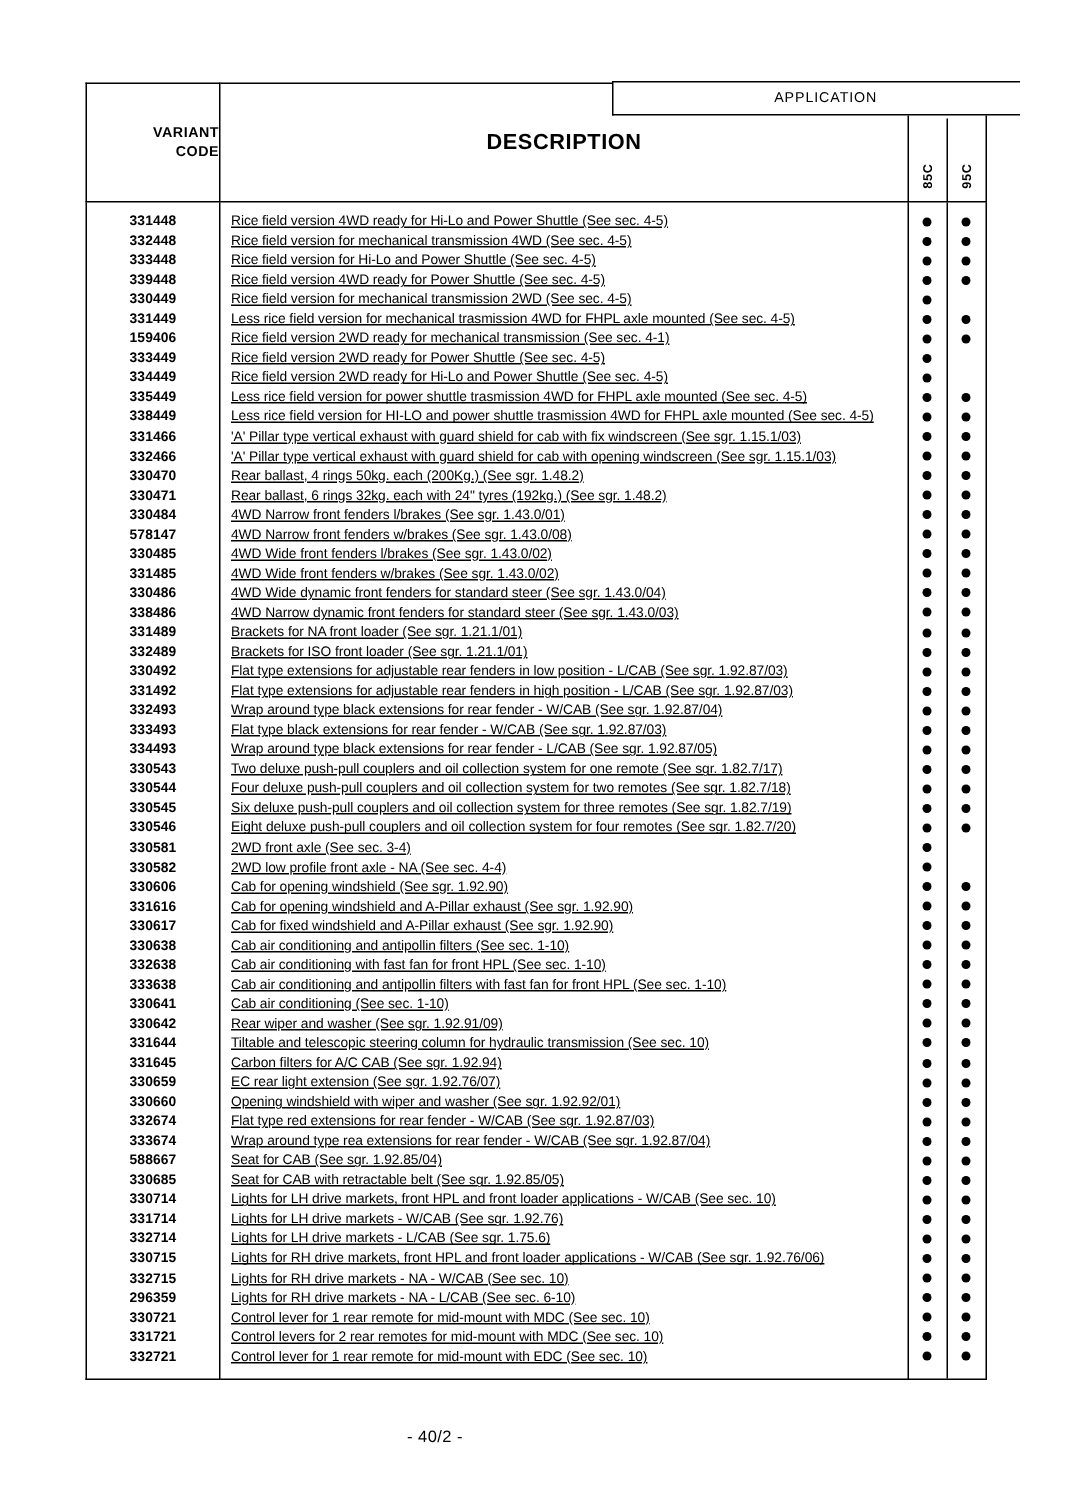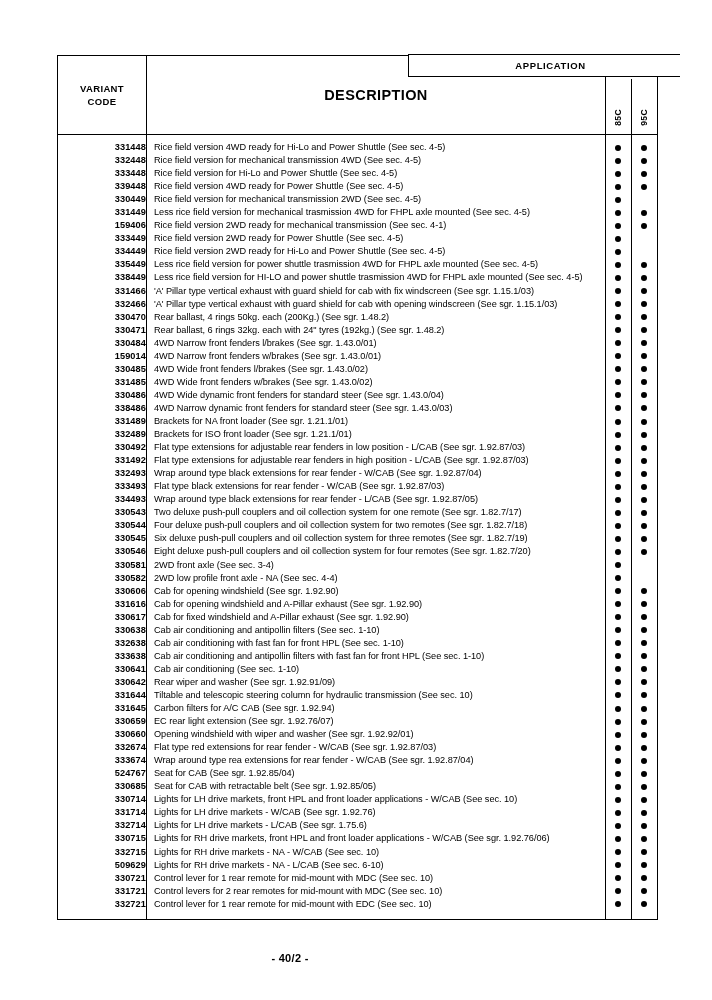--- a/index.html
+++ b/index.html
@@ -37,21 +37,21 @@
 
   
   .header-row td {
     border: 1.6px solid #000;
     padding: 0;
     vertical-align: middle;
   }
 
   .hdr-variant {
     width: 89px;
-    text-align: center;
+    text-align: right;
     font-weight: bold;
     font-size: 9.5px;
     letter-spacing: 0.35px;
     line-height: 13px;
     height: 78px;
   }
   .hdr-desc {
     width: 459px;
     text-align: center;
     font-weight: bold;
@@ -77,21 +77,21 @@
     left: -198px;
     top: -1.6px;
     width: 272px;
     height: 23px;
     border: 1.6px solid #000;
     border-right: none;
     background: #ffffff;
     display: flex;
     align-items: center;
     justify-content: center;
-    font-weight: bold;
+    font-weight: normal;
     font-size: 9.5px;
     letter-spacing: 0.6px;
     box-sizing: border-box;
     padding-left: 12px;
   }
   .app-cols {
     flex: 1 1 auto;
     display: flex;
     margin-top: 23px;
   }
@@ -132,27 +132,28 @@
 
   .r {
     height: 13.05px;
     line-height: 13.05px;
     font-size: 9.2px;
     white-space: nowrap;
     overflow: hidden;
   }
 
   .code-list .r {
-    text-align: right;
+    text-align: center;
     font-weight: bold;
     letter-spacing: 0.1px;
   }
   .desc-list .r {
     padding-left: 7px;
     letter-spacing: -0.04px;
+    text-decoration: underline;
   }
 
   .app-body {
     display: flex;
     height: 100%;
   }
   .app-body-col {
     flex: 1 1 50%;
     box-sizing: border-box;
   }
@@ -175,21 +176,21 @@
   .dot.hidden { background: transparent; }
 
   
   .footer {
     position: absolute;
     left: 0;
     top: 952px;
     width: 580px;
     text-align: center;
     font-size: 11px;
-    font-weight: bold;
+    font-weight: normal;
     letter-spacing: 0.3px;
   }
 </style>
 </head>
 <body>
 
 <div class="page">
 
   <table class="doc-table">
     <colgroup>
@@ -232,21 +233,21 @@
               <div class="r">159406</div>
               <div class="r">333449</div>
               <div class="r">334449</div>
               <div class="r">335449</div>
               <div class="r">338449</div>
               <div class="r">331466</div>
               <div class="r">332466</div>
               <div class="r">330470</div>
               <div class="r">330471</div>
               <div class="r">330484</div>
-              <div class="r">159014</div>
+              <div class="r">578147</div>
               <div class="r">330485</div>
               <div class="r">331485</div>
               <div class="r">330486</div>
               <div class="r">338486</div>
               <div class="r">331489</div>
               <div class="r">332489</div>
               <div class="r">330492</div>
               <div class="r">331492</div>
               <div class="r">332493</div>
               <div class="r">333493</div>
@@ -264,28 +265,28 @@
               <div class="r">332638</div>
               <div class="r">333638</div>
               <div class="r">330641</div>
               <div class="r">330642</div>
               <div class="r">331644</div>
               <div class="r">331645</div>
               <div class="r">330659</div>
               <div class="r">330660</div>
               <div class="r">332674</div>
               <div class="r">333674</div>
-              <div class="r">524767</div>
+              <div class="r">588667</div>
               <div class="r">330685</div>
               <div class="r">330714</div>
               <div class="r">331714</div>
               <div class="r">332714</div>
               <div class="r">330715</div>
               <div class="r">332715</div>
-              <div class="r">509629</div>
+              <div class="r">296359</div>
               <div class="r">330721</div>
               <div class="r">331721</div>
               <div class="r">332721</div>
             </div>
       </td>
       <td class="body-cell col-desc">
         <div class="rows desc-list" id="desc-list">
               <div class="r">Rice field version 4WD ready for Hi-Lo and Power Shuttle (See sec. 4-5)</div>
               <div class="r">Rice field version for mechanical transmission 4WD (See sec. 4-5)</div>
               <div class="r">Rice field version for Hi-Lo and Power Shuttle (See sec. 4-5)</div>
@@ -295,21 +296,21 @@
               <div class="r">Rice field version 2WD ready for mechanical transmission (See sec. 4-1)</div>
               <div class="r">Rice field version 2WD ready for Power Shuttle (See sec. 4-5)</div>
               <div class="r">Rice field version 2WD ready for Hi-Lo and Power Shuttle (See sec. 4-5)</div>
               <div class="r">Less rice field version for power shuttle trasmission 4WD for FHPL axle mounted (See sec. 4-5)</div>
               <div class="r">Less rice field version for HI-LO and power shuttle trasmission 4WD for FHPL axle mounted (See sec. 4-5)</div>
               <div class="r">'A' Pillar type vertical exhaust with guard shield for cab with fix windscreen (See sgr. 1.15.1/03)</div>
               <div class="r">'A' Pillar type vertical exhaust with guard shield for cab with opening windscreen (See sgr. 1.15.1/03)</div>
               <div class="r">Rear ballast, 4 rings 50kg. each (200Kg.) (See sgr. 1.48.2)</div>
               <div class="r">Rear ballast, 6 rings 32kg. each with 24" tyres (192kg.) (See sgr. 1.48.2)</div>
               <div class="r">4WD Narrow front fenders l/brakes (See sgr. 1.43.0/01)</div>
-              <div class="r">4WD Narrow  front fenders w/brakes (See sgr. 1.43.0/01)</div>
+              <div class="r">4WD Narrow  front fenders w/brakes (See sgr. 1.43.0/08)</div>
               <div class="r">4WD Wide front fenders l/brakes (See sgr. 1.43.0/02)</div>
               <div class="r">4WD Wide front fenders w/brakes (See sgr. 1.43.0/02)</div>
               <div class="r">4WD Wide dynamic front fenders for standard steer (See sgr. 1.43.0/04)</div>
               <div class="r">4WD Narrow dynamic front fenders for standard steer (See sgr. 1.43.0/03)</div>
               <div class="r">Brackets for NA front loader  (See sgr. 1.21.1/01)</div>
               <div class="r">Brackets for ISO front loader  (See sgr. 1.21.1/01)</div>
               <div class="r">Flat type extensions for adjustable rear fenders in low position - L/CAB (See sgr. 1.92.87/03)</div>
               <div class="r">Flat type extensions for adjustable rear fenders in high position - L/CAB (See sgr. 1.92.87/03)</div>
               <div class="r">Wrap around type black extensions for rear fender - W/CAB (See sgr. 1.92.87/04)</div>
               <div class="r">Flat type black extensions for rear fender - W/CAB (See sgr. 1.92.87/03)</div>

